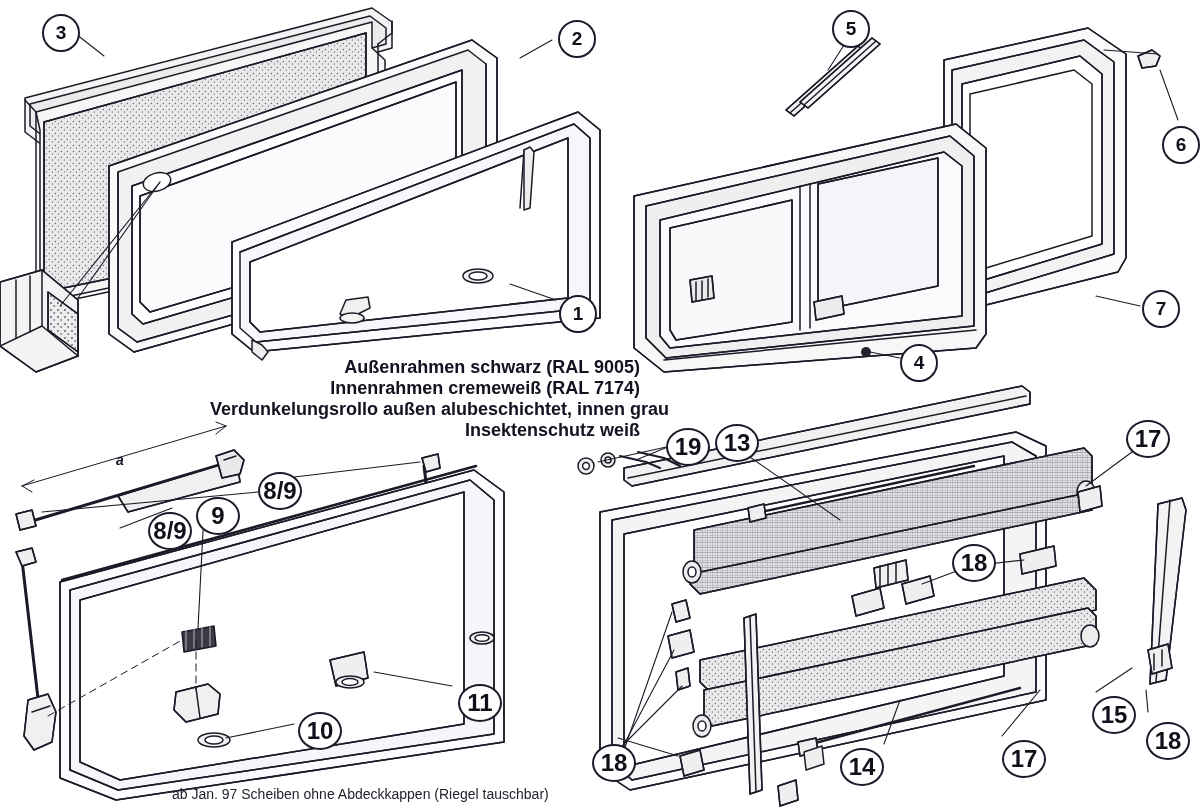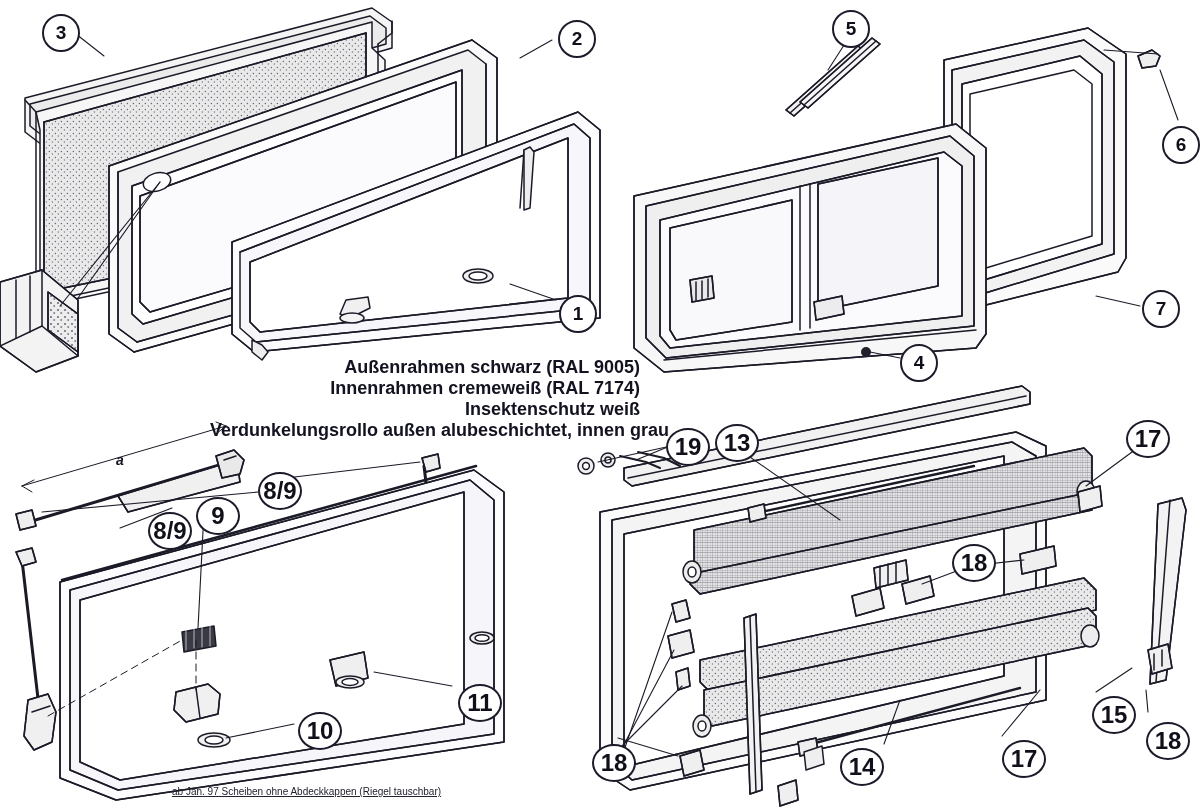--- a/index.html
+++ b/index.html
@@ -51,23 +51,22 @@
     text-align: right;
     color: #121220;
     font-weight: bold;
     font-size: 18px;
     line-height: 21px;
     white-space: nowrap;
   }
   .note {
     position: absolute;
     color: #23232f;
-    font-size: 10px;
+    font-size: 14px;
     white-space: nowrap;
-    text-decoration: underline;
   }
   .dimlabel {
     position: absolute;
     color: #15151f;
     font-size: 14px;
     font-style: italic;
     font-weight: bold;
   }
 </style>
 </head>
@@ -400,22 +399,22 @@
         <path d="M1002 736 L1040 690"></path>
         <path d="M1096 692 L1132 668"></path>
         <path d="M1148 712 L1146 690"></path>
       </g>
     </g>
   </svg>
 
   <div class="spec" style="left:210px; top:357px; width:430px;">
     <div>Außenrahmen schwarz (RAL 9005)</div>
     <div>Innenrahmen cremeweiß (RAL 7174)</div>
+    <div>Verdunkelungsrollo außen alubeschichtet, innen grau</div>
     <div>Insektenschutz weiß</div>
-    <div>Verdunkelungsrollo außen alubeschichtet, innen grau</div>
   </div>
 
   <div class="note" style="left:172px; top:786px;">ab Jan. 97 Scheiben ohne Abdeckkappen (Riegel tauschbar)</div>
 
   <div class="dimlabel" style="left:116px; top:452px;">a</div>
 
   <div class="callout c1" style="left:42px;  top:14px;">3</div>
   <div class="callout c1" style="left:558px; top:20px;">2</div>
   <div class="callout c1" style="left:832px; top:10px;">5</div>
   <div class="callout c1" style="left:1162px;top:126px;">6</div>

